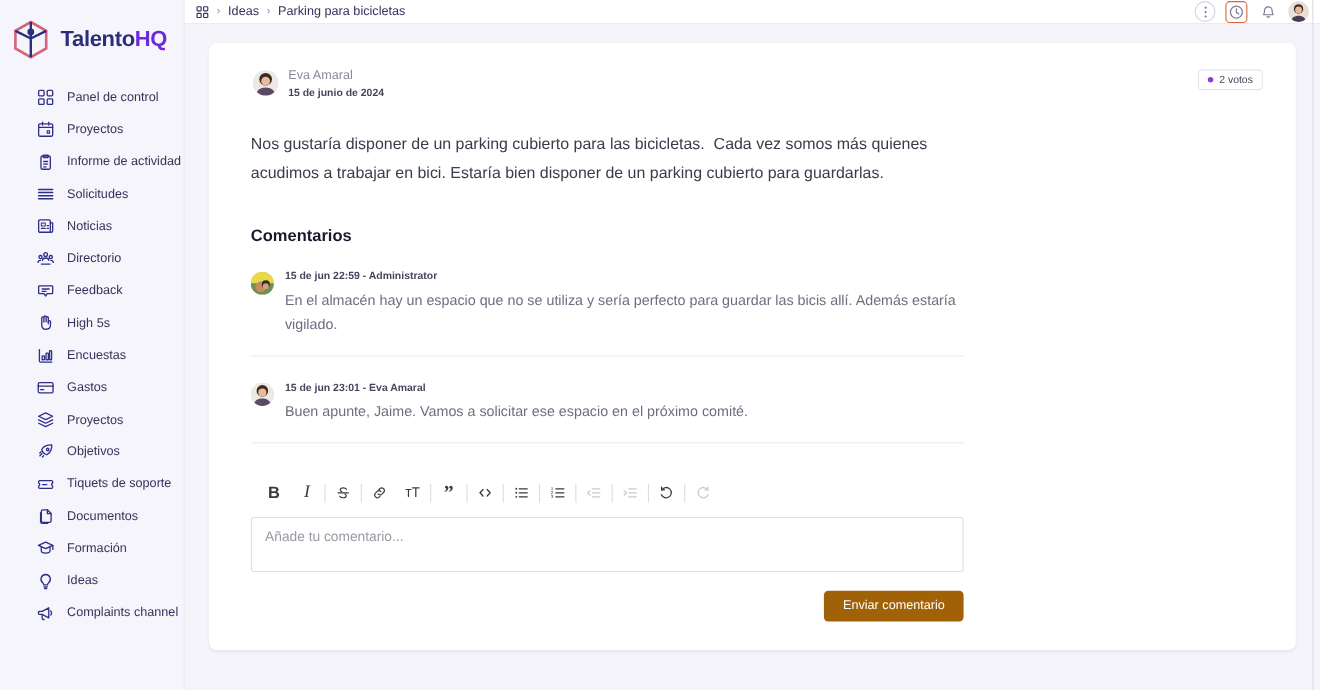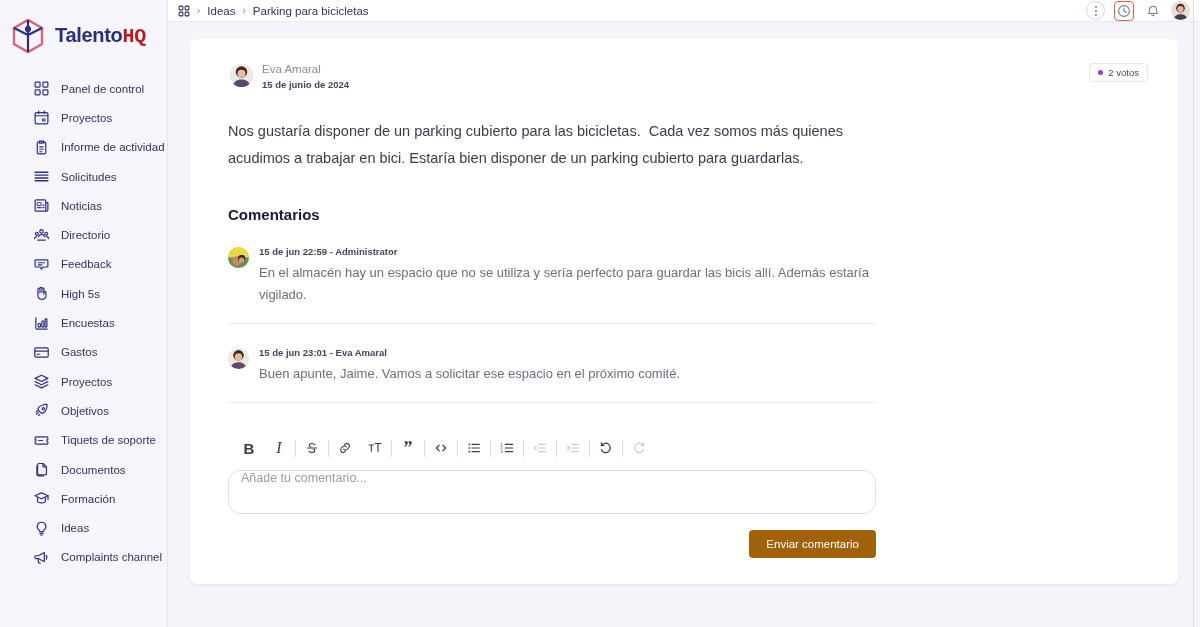--- a/index.html
+++ b/index.html
@@ -34,21 +34,21 @@
     padding: 16px 0 18px 8px;
   }
   .logo-mark { width: 40px; height: 40px; flex: none; }
   .logo-text {
     font-size: 20px;
     font-weight: bold;
     letter-spacing: -0.3px;
     white-space: nowrap;
   }
   .logo-text .t1 { color: #2b2f7a; }
-  .logo-text .t2 { color: #b91c1c; font-family: Liberation Mono, monospace; }
+  .logo-text .t2 { color: #6d28d9; }
 
   .nav { display: flex; flex-direction: column; margin-left: 24px; }
   .nav-item {
     display: flex;
     align-items: center;
     gap: 11px;
     height: 29.3px;
     padding-left: 9px;
     cursor: pointer;
     text-decoration: none;
@@ -247,24 +247,24 @@
   .tb-btn svg { display:block; }
   .tb-btn .glyph { font-size: 16px; line-height: 1; }
   .tb-sep {
     width: 1px; height: 17px;
     background: #dcdce4;
     margin: 0 1px;
     flex: none;
   }
   .comment-input {
     width: 100%;
-    height: 44px;
+    height: 50px;
     border: 1px solid #dededf;
-    border-radius: 12px;
-    padding: 0 12px;
+    border-radius: 3px;
+    padding: 10px 12px;
     font-size: 12.5px;
     font-family: "Liberation Sans", sans-serif;
     color: #3b3b4d;
     resize: none;
     outline: none;
     background: #fff;
   }
   .comment-input::placeholder { color: #9a9aa6; }
   .submit-row {
     display: flex;

